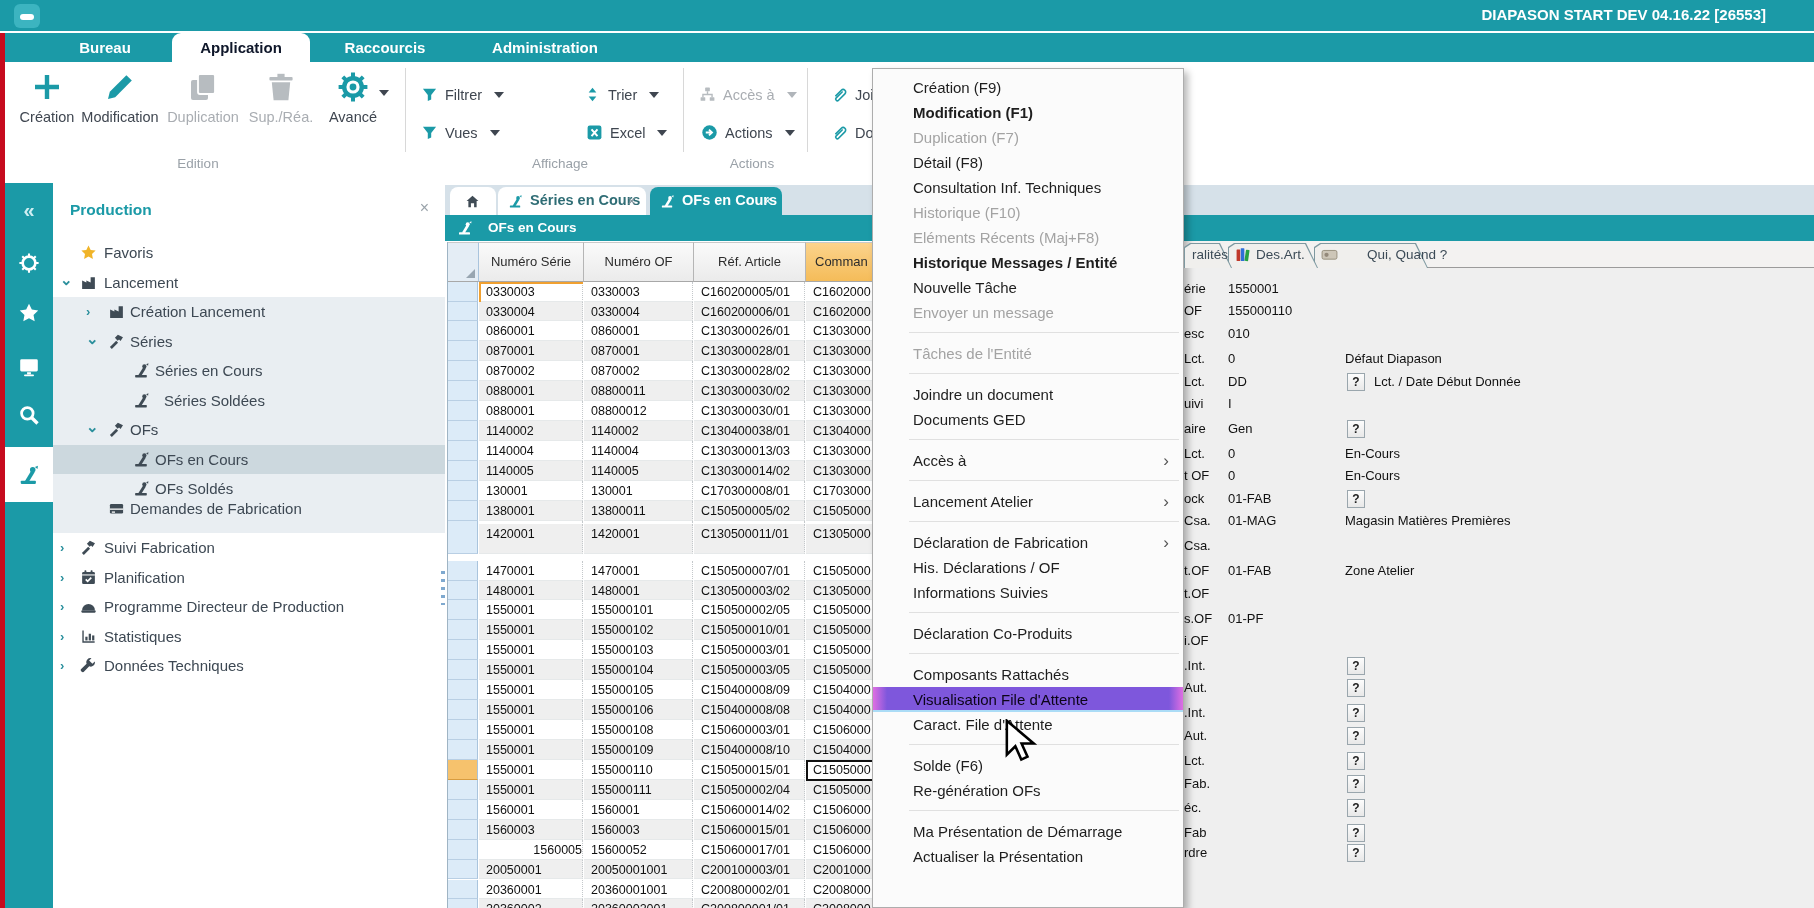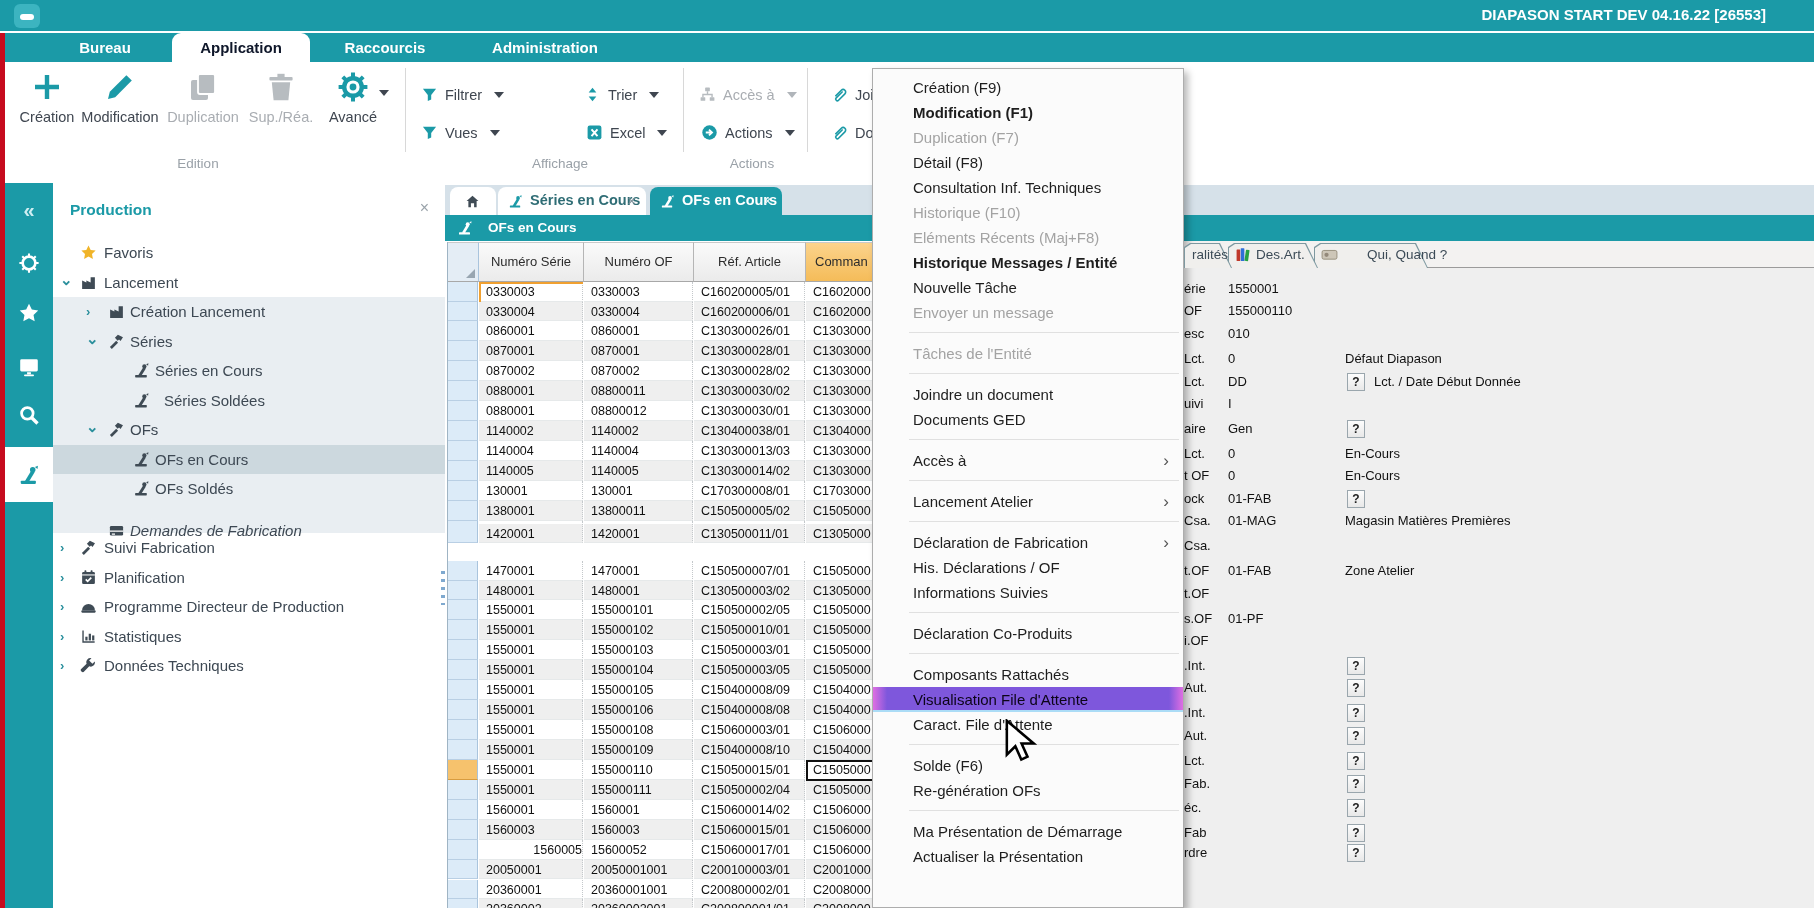--- a/index.html
+++ b/index.html
@@ -344,21 +344,21 @@
           <span class="icn" style="left: 80px; position: absolute;">
             <svg viewBox="0 0 16 16" width="100%" height="100%">
               <rect x="2" y="12.2" width="11" height="2.3" rx="0.6"></rect>
               <path d="M5 12.5L9.8 4.6l2.3 1.4-4.4 7.2z"></path>
               <circle cx="10.7" cy="4.2" r="2"></circle>
               <path d="M12.3 2.2l2.2-1-.3 2.4z"></path>
             </svg>
           </span>
           <span class="tlabel" style="left: 102px;">OFs Soldés</span>
         </div>
-        <div class="treeitem nowrap" style="top: 333px; font-style: italic;">
+        <div class="treeitem nowrap" style="top: 311px;">
           <span class="icn" style="left: 55px; position: absolute;">
             <svg viewBox="0 0 16 16" width="100%" height="100%">
               <rect x="1.8" y="3.8" width="12.4" height="9" rx="1.2"></rect>
               <path d="M1.8 8.6h12.4" stroke="#fff" stroke-width="1.2"></path>
               <path d="M3.6 11.4h3" stroke="#fff" stroke-width="1.2"></path>
             </svg>
           </span>
           <span class="tlabel" style="left: 77px;">Demandes de Fabrication</span>
         </div>
         <div class="treeitem nowrap" style="top: 350.25px;">
@@ -558,21 +558,21 @@
           <div class="gcell gdata nowrap" style="left: 246px; width: 111px;">C150500005/02</div>
           <div class="gcell gdata nowrap" style="left: 358px; width: 225px;">C1505000</div>
         </div>
         <div class="grow row-even" style="top: 278.76px; height: 19.93px;">
           <div class="gcell gsel" style="left: 0px; width: 30px;"></div>
           <div class="gcell gdata nowrap" style="left: 31px; width: 104px;">1380001</div>
           <div class="gcell gdata nowrap" style="left: 136px; width: 109px;">13800012</div>
           <div class="gcell gdata nowrap" style="left: 246px; width: 111px;">C150500005/01</div>
           <div class="gcell gdata nowrap" style="left: 358px; width: 225px;">C1505000</div>
         </div>
-        <div class="grow row-odd" style="top: 282px; height: 19px;">
+        <div class="grow row-odd" style="top: 282px; height: 30px;">
           <div class="gcell gsel" style="left: 0px; width: 30px;"></div>
           <div class="gcell gdata nowrap" style="left: 31px; width: 104px;">1420001</div>
           <div class="gcell gdata nowrap" style="left: 136px; width: 109px;">1420001</div>
           <div class="gcell gdata nowrap" style="left: 246px; width: 111px;">C130500011/01</div>
           <div class="gcell gdata nowrap" style="left: 358px; width: 225px;">C1305000</div>
         </div>
         <div class="grow row-even" style="top: 318.62px; height: 19.93px;">
           <div class="gcell gsel" style="left: 0px; width: 30px;"></div>
           <div class="gcell gdata nowrap" style="left: 31px; width: 104px;">1470001</div>
           <div class="gcell gdata nowrap" style="left: 136px; width: 109px;">1470001</div>

